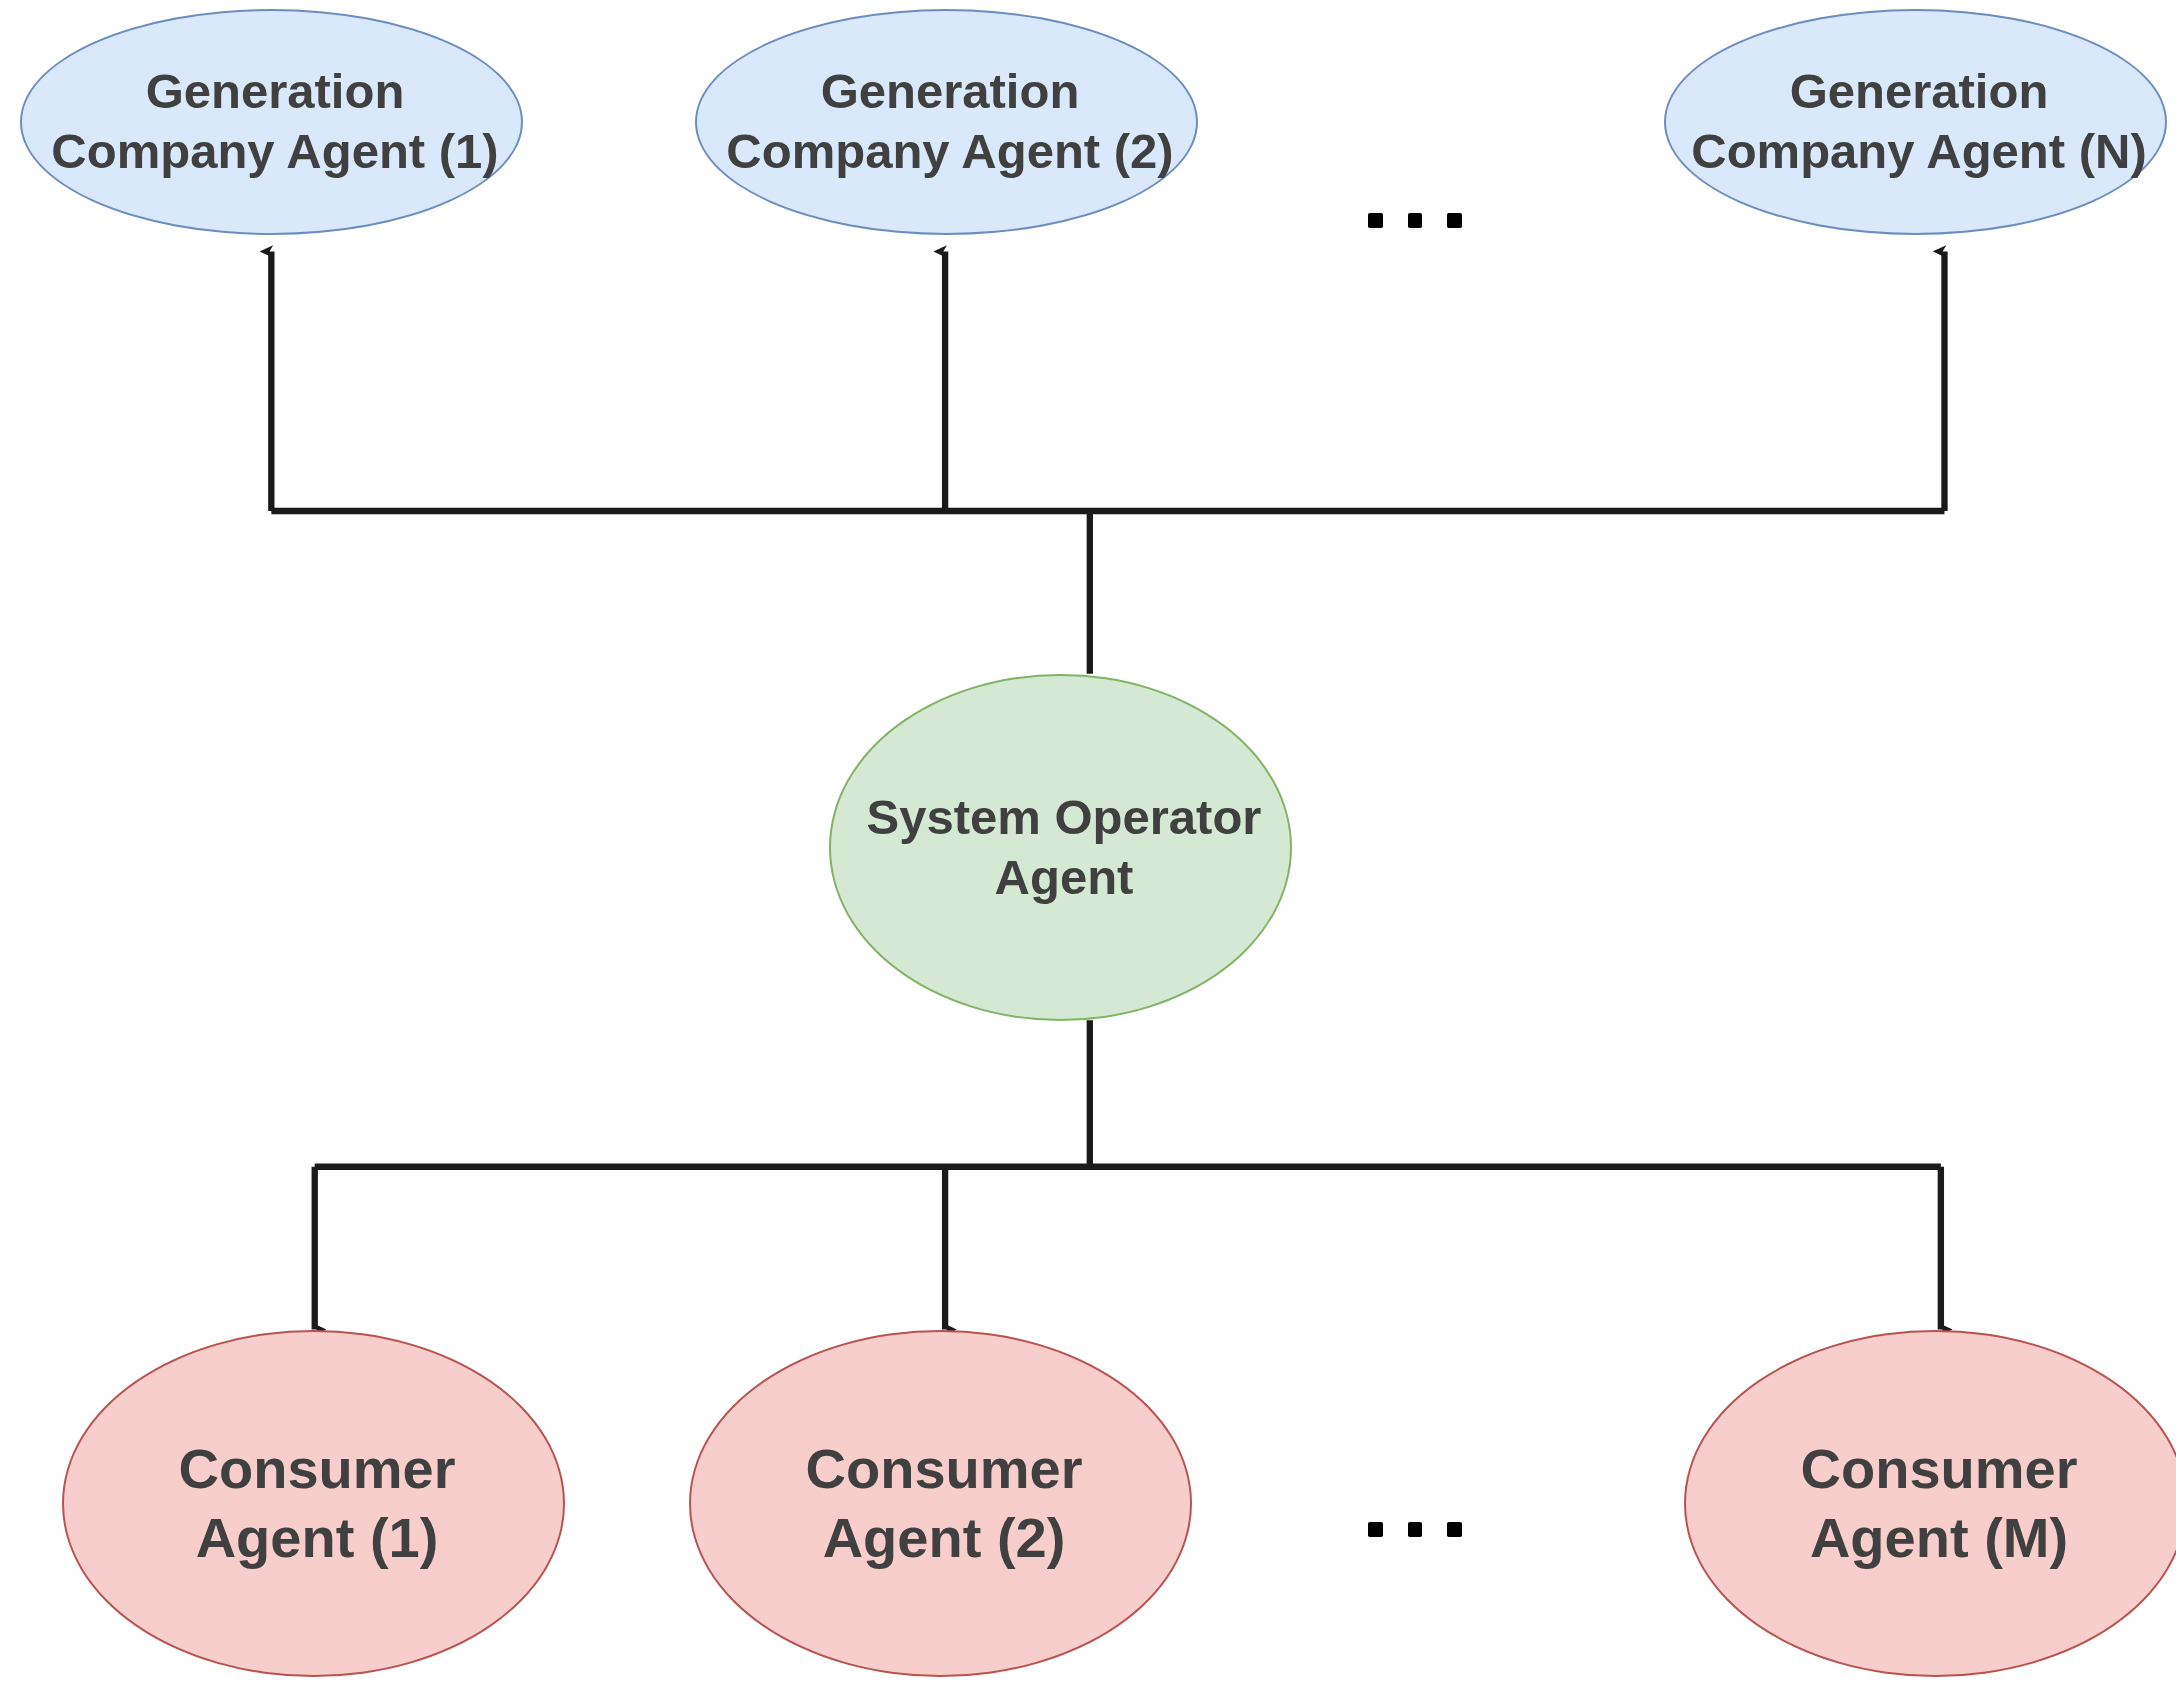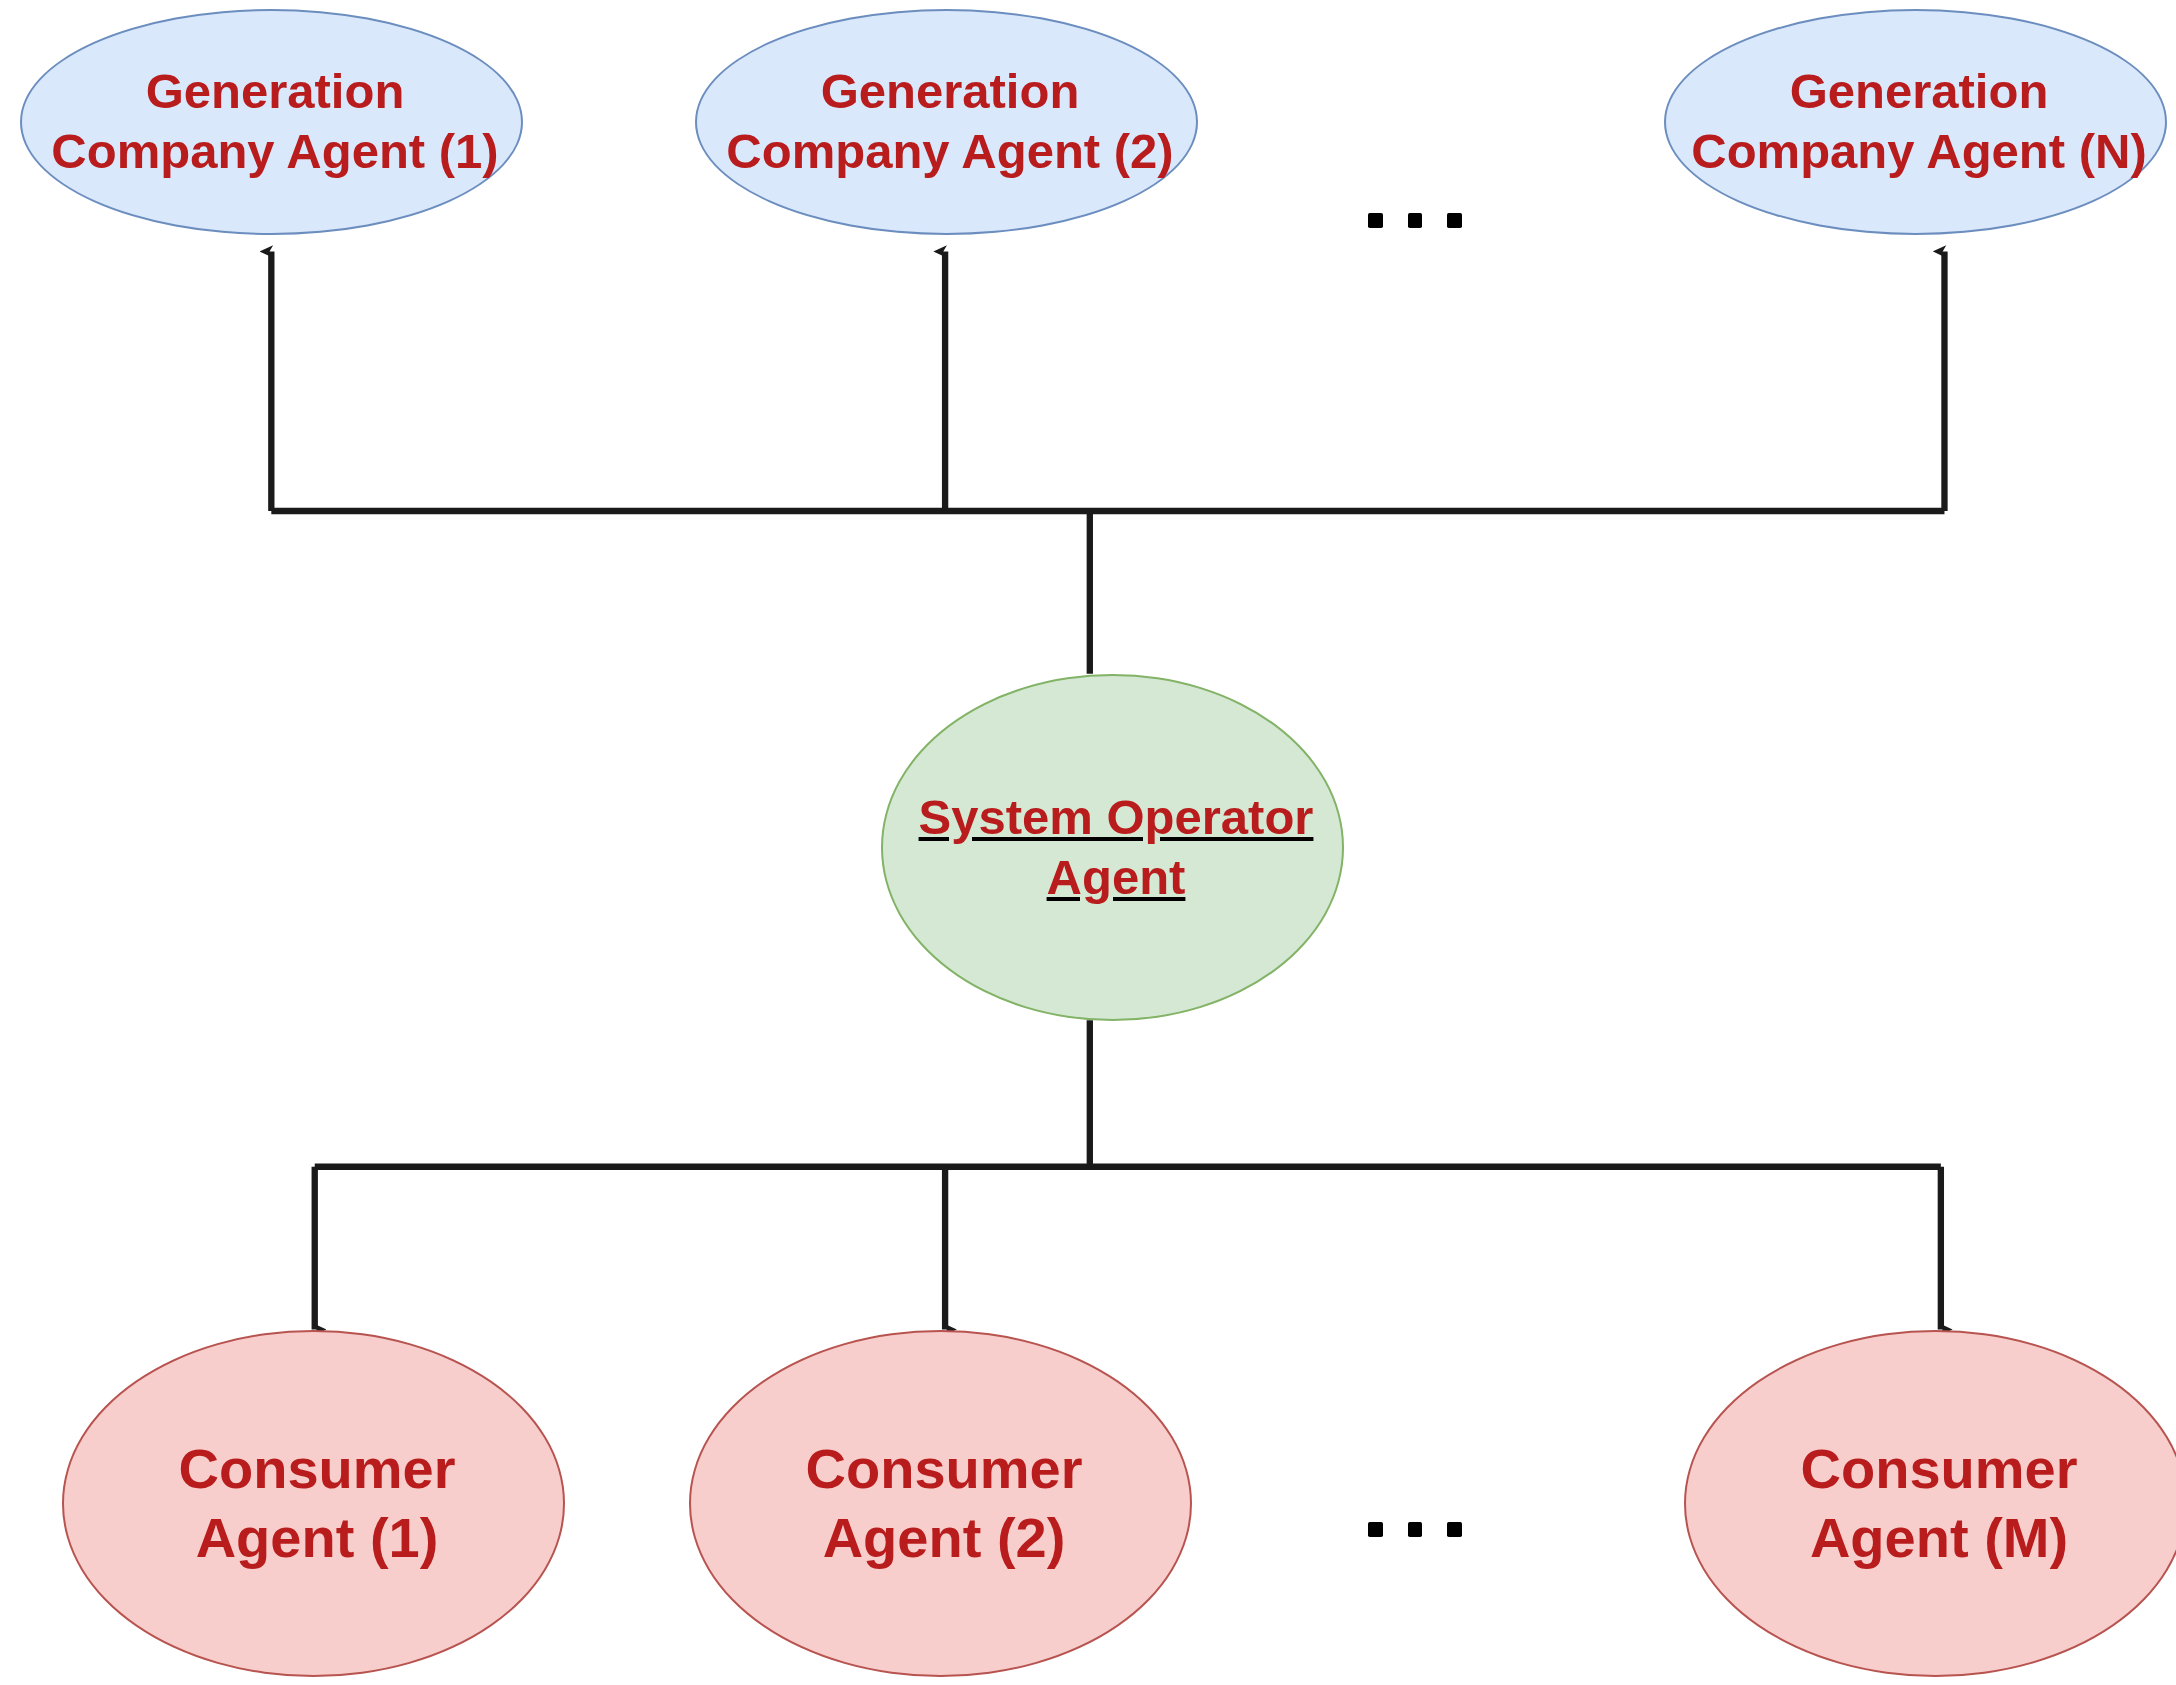--- a/index.html
+++ b/index.html
@@ -30,21 +30,21 @@
     display: flex;
     align-items: center;
     justify-content: center;
     text-align: center;
     border-radius: 50%;
     box-sizing: border-box;
     z-index: 2;
   }
   .node-label {
     font-weight: bold;
-    color: #b91c1c;
+    color: #404040;
     line-height: 1.22;
     padding: 0 5.4px;
     white-space: pre-line;
     margin-left: 7px;
   }
   .node-gen {
     background: #dae8fc;
     border: 2.7px solid #6c8ebf;
   }
   .node-gen .node-label { font-size: 49px; }
@@ -119,21 +119,21 @@
     <div class="node-label">Generation
 Company Agent (N)</div>
   </div>
 
   <div class="ellipsis" style="left:1368px; top:213px;">
     <span class="dot"></span>
     <span class="dot"></span>
     <span class="dot"></span>
   </div>
 
-  <div class="node node-so" style="left:881px; top:674px; width:463px; height:347px;text-decoration:underline;">
+  <div class="node node-so" style="left:829px; top:674px; width:463px; height:347px;">
     <div class="node-label">System Operator
 Agent</div>
   </div>
 
   <div class="node node-con" style="left:62px; top:1330px; width:503px; height:347px;">
     <div class="node-label">Consumer
 Agent (1)</div>
   </div>
 
   <div class="node node-con" style="left:689px; top:1330px; width:503px; height:347px;">

